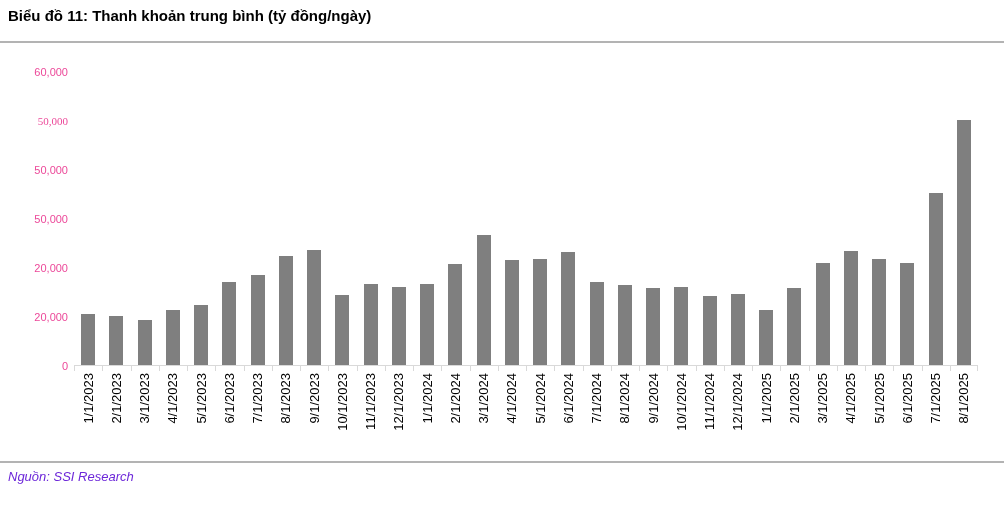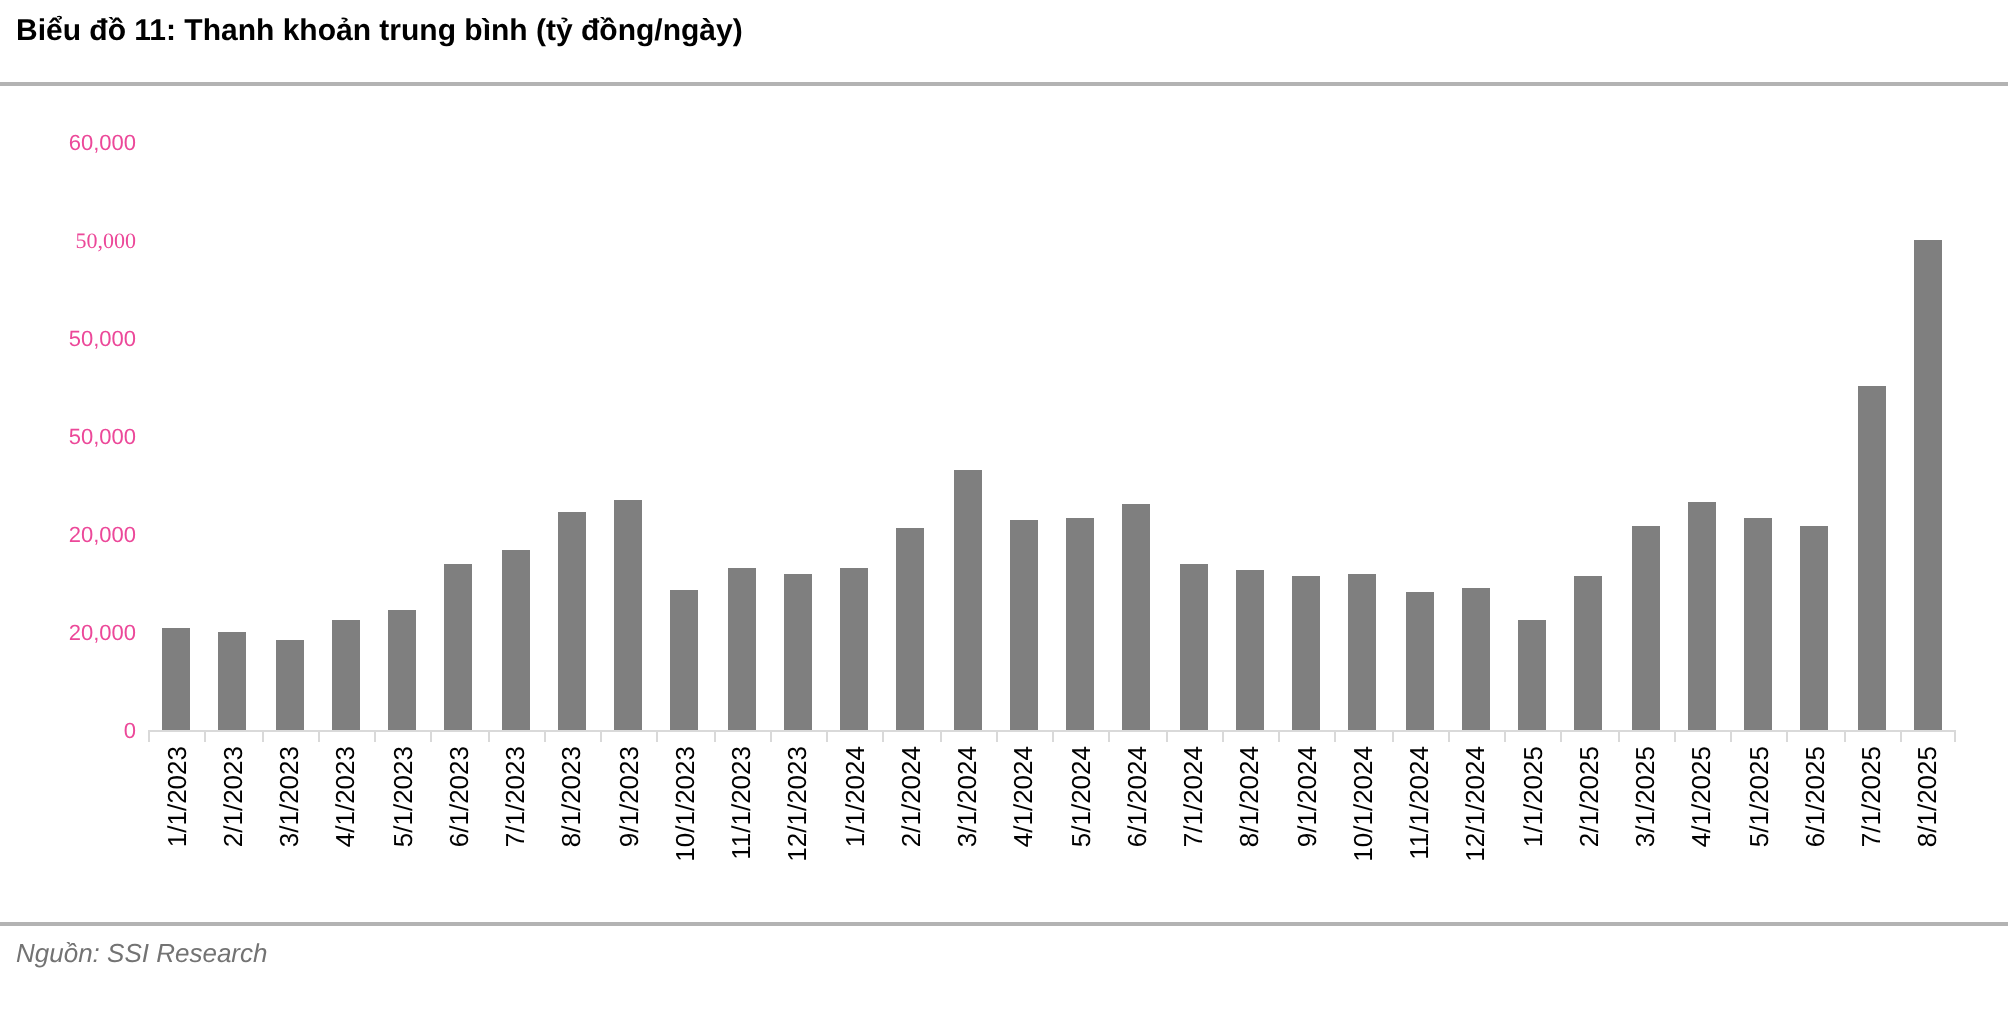--- a/index.html
+++ b/index.html
@@ -87,21 +87,21 @@
     color: #000000;
     white-space: nowrap;
     line-height: 1;
   }
   .source {
     position: absolute;
     left: 8px;
     top: 469px;
     font-size: 13px;
     font-style: italic;
-    color: #737373;
+    color: #6d28d9;
     white-space: nowrap;
   }
 </style>
 </head>
 <body>
 
 <div class="page">
   <div class="chart-title">Biểu đồ 11: Thanh khoản trung bình (tỷ đồng/ngày)</div>
   <div class="rule top-rule"></div>
 

